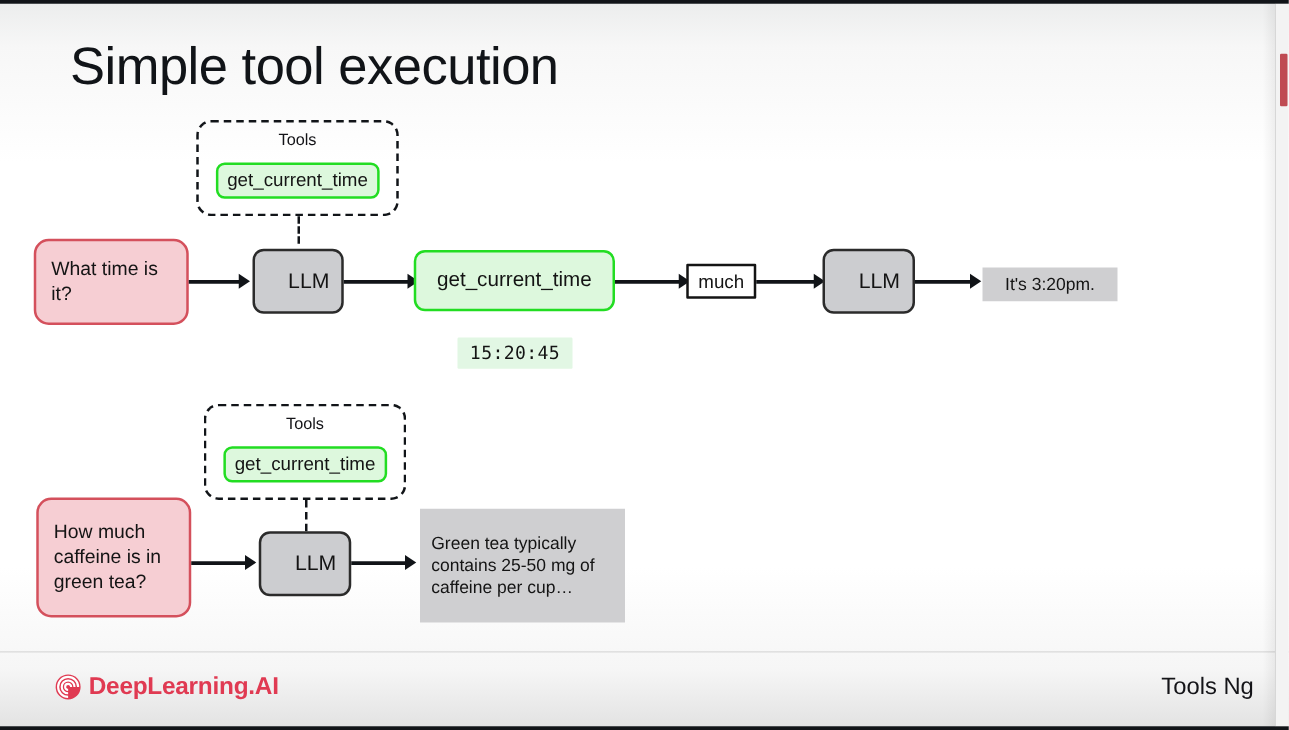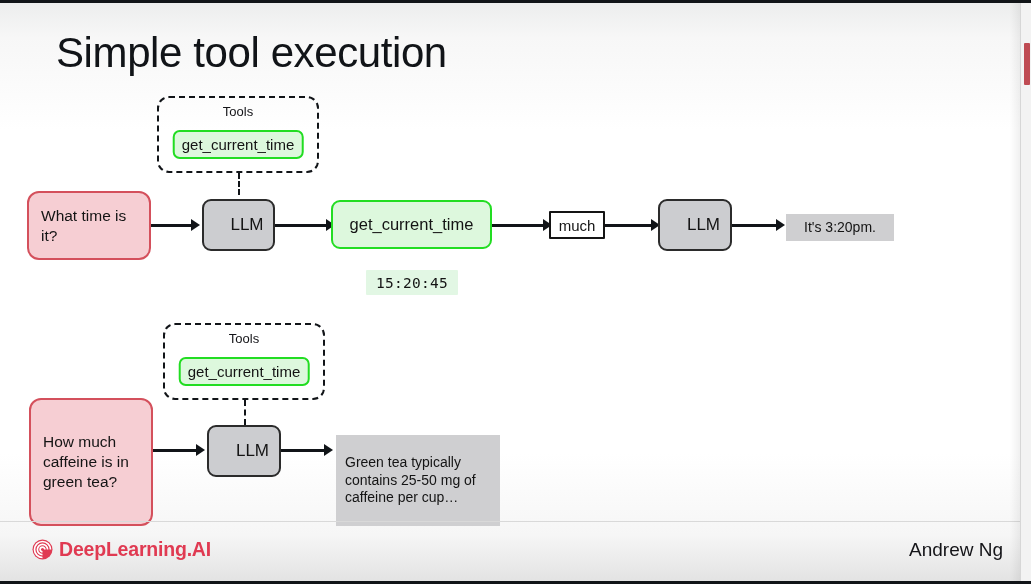--- a/index.html
+++ b/index.html
@@ -191,21 +191,21 @@
     height: 1px;
     background: #d9d9d9;
   }
   #footer {
     position: absolute;
     left: 0; right: 0;
     top: 519px; bottom: 0;
   }
   #brand {
     position: absolute;
-    left: 32px; top: 16px;
+    left: 44px; top: 16px;
     display: flex;
     align-items: center;
     gap: 6px;
   }
   #brand-text {
     font-size: 19.5px;
     font-weight: 700;
     color: #e03a52;
     letter-spacing: -0.2px;
   }
@@ -273,51 +273,51 @@
     <span>It's 3:20pm.</span>
   </div>
 
   <div class="tools-box" style="left:163px; top:320px; width:162px; height:77px;">
     <div class="tools-label">Tools</div>
     <div class="tool-chip" style="top:32px;">get_current_time</div>
   </div>
 
   <div class="vdash" style="left:244px; top:397px; height:25px;"></div>
 
-  <div class="node pink-box" style="left:29px; top:395px; width:124px; height:128px;">
+  <div class="node pink-box" style="left:29px; top:395px; width:124px; height:96px;">
     <span>How much caffeine is in green tea?</span>
   </div>
 
   <div class="hline" style="left:153px; top:446px; width:45px;"></div>
   <div class="arrowhead" style="left:196px; top:441px;"></div>
 
   <div class="node llm-box" style="left:207px; top:422px; width:74px; height:52px;">
     <span>LLM</span>
   </div>
 
   <div class="hline" style="left:281px; top:446px; width:47px;"></div>
   <div class="arrowhead" style="left:324px; top:441px;"></div>
 
-  <div class="node gray-plain" style="left:336px; top:404px; width:164px; height:91px;margin-top:28px;">
+  <div class="node gray-plain" style="left:336px; top:404px; width:164px; height:91px;">
     <span>Green tea typically contains 25-50 mg of caffeine per cup…</span>
   </div>
 
 
   <div id="footer-divider"></div>
   <div id="footer">
     <div id="brand">
       <svg width="21" height="21" viewBox="0 0 21 21">
         <circle cx="10.5" cy="10.5" r="10" fill="#e03a52"></circle>
         <path d="M10.5 18.5 A8 8 0 1 1 18.5 10.5" fill="none" stroke="#ffffff" stroke-width="1.7"></path>
         <path d="M10.5 15.6 A5.1 5.1 0 1 1 15.6 10.5" fill="none" stroke="#ffffff" stroke-width="1.7"></path>
         <path d="M10.5 12.9 A2.4 2.4 0 1 1 12.9 10.5" fill="none" stroke="#ffffff" stroke-width="1.7"></path>
       </svg>
       <span id="brand-text">DeepLearning.AI</span>
     </div>
-    <div id="author">Andrew Ng</div>
+    <div id="author">Tools Ng</div>
   </div>
 
   <div id="edge-shade"></div>
   <div id="scroll-track">
     <div id="scroll-thumb"></div>
   </div>
 
 </div>
 
 </body></html>

